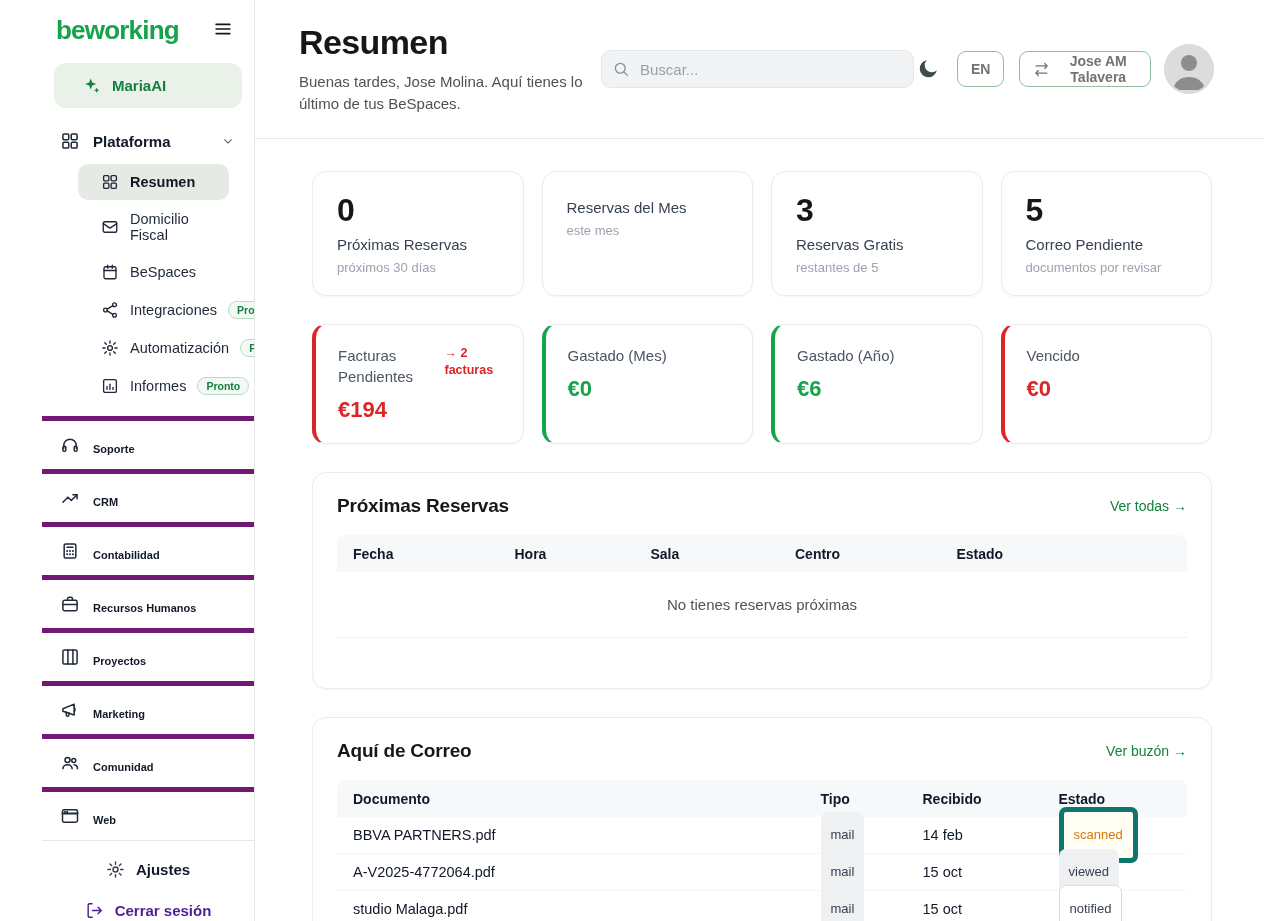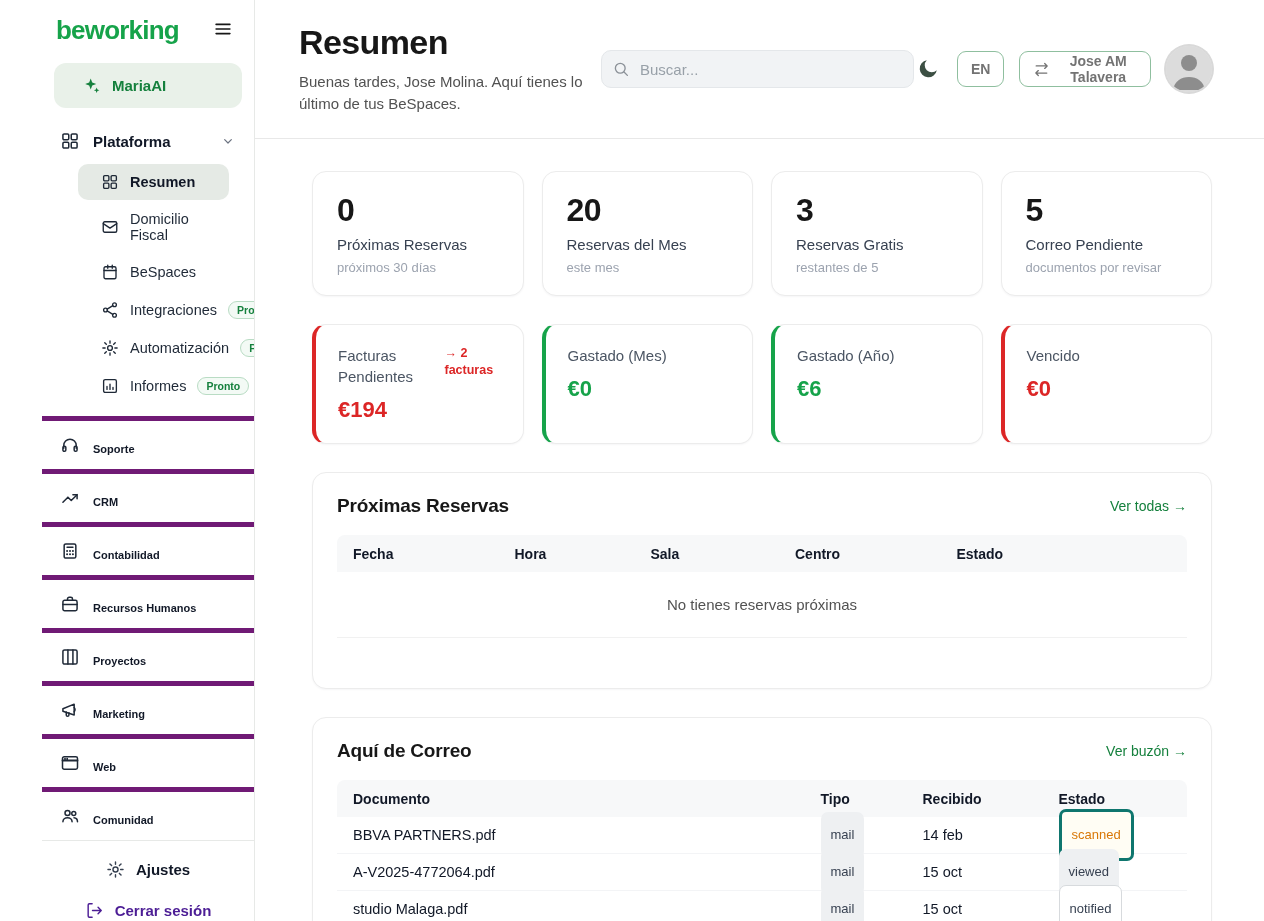--- a/index.html
+++ b/index.html
@@ -127,21 +127,21 @@
   }
   .tbl-head > div, .tbl-row > div { padding:0 16px; overflow:hidden; white-space:nowrap; }
   .res-grid { grid-template-columns:19% 16% 17% 19% 29%; }
   .mail-grid { grid-template-columns:55% 12% 16% 17%; }
 
   .empty-row { text-align:center; color:#525252; font-size:15px; padding:24px 0; border-bottom:1px solid #f1f1f1; margin-bottom:24px; }
 
   .tbl-row { display:grid; align-items:center; height:37px; border-bottom:1px solid #f3f4f6; font-size:14.5px; color:#111827; cursor:pointer; }
   .chip { display:inline-block; font-size:13px; padding:14px 10px; border-radius:7px; line-height:1.45; }
   .chip-gray { background:#eef0f2; color:#374151; }
-  .chip-amber { color:#d97706; background:#fffdf4; border:3px solid #0f766e; }
+  .chip-amber { color:#d97706; background:#fffdf4; border:5px solid #0f766e; }
   .chip-outline { background:#fff; border:1px solid #d7dadd; color:#374151; }
 </style>
 </head>
 <body>
 
 <div class="app">
 
   <aside class="sidebar">
     <div class="side-head">
       <div class="logo">beworking</div>
@@ -296,36 +296,36 @@
             <svg class="ic" width="20" height="20" viewBox="0 0 24 24">
               <path d="M3.5 10.5L17 5v13L3.5 13.5z"></path>
               <path d="M7.5 14.5V18a1.6 1.6 0 0 0 3.2 0v-2.6M17 9a3.5 3.5 0 0 1 0 5"></path>
             </svg>
           </span>
         <span>Marketing</span>
       </div>
       <div class="module">
         <span class="mic">
             <svg class="ic" width="20" height="20" viewBox="0 0 24 24">
-              <rect x="3" y="4.5" width="18" height="15" rx="2"></rect>
-              <path d="M3 9h18M6 6.8h.01M8.6 6.8h.01" stroke-width="2.2"></path>
-            </svg>
-          </span>
-        <span>Web</span>
-      </div>
-      <div class="module">
-        <span class="mic">
-            <svg class="ic" width="20" height="20" viewBox="0 0 24 24">
               <circle cx="9" cy="8.5" r="3"></circle>
               <path d="M3.5 19c0-3 2.5-5 5.5-5s5.5 2 5.5 5"></path>
               <circle cx="16.5" cy="9" r="2.4"></circle>
               <path d="M16.8 14.2c2.6.2 4.2 2 4.2 4.8"></path>
             </svg>
           </span>
         <span>Comunidad</span>
+      </div>
+      <div class="module">
+        <span class="mic">
+            <svg class="ic" width="20" height="20" viewBox="0 0 24 24">
+              <rect x="3" y="4.5" width="18" height="15" rx="2"></rect>
+              <path d="M3 9h18M6 6.8h.01M8.6 6.8h.01" stroke-width="2.2"></path>
+            </svg>
+          </span>
+        <span>Web</span>
       </div>
     </nav>
 
     <div class="side-foot">
       <div class="foot-item">
         <span style="display:flex;color:#374151;">
             <svg class="ic" width="19" height="19" viewBox="0 0 24 24">
               <circle cx="12" cy="12" r="3.2"></circle>
               <path d="M12 2.5v3M12 18.5v3M2.5 12h3M18.5 12h3M5 5l2.1 2.1M16.9 16.9L19 19M19 5l-2.1 2.1M7.1 16.9L5 19"></path>
             </svg>
@@ -393,21 +393,20 @@
 
     <div class="content">
 
       <div class="cards-row">
         <div class="stat-card">
           <div class="stat-value">0</div>
           <div class="stat-label">Próximas Reservas</div>
           <div class="stat-sub">próximos 30 días</div>
         </div>
         <div class="stat-card">
-          <div class="stat-value">20</div>
           <div class="stat-label">Reservas del Mes</div>
           <div class="stat-sub">este mes</div>
         </div>
         <div class="stat-card">
           <div class="stat-value">3</div>
           <div class="stat-label">Reservas Gratis</div>
           <div class="stat-sub">restantes de 5</div>
         </div>
         <div class="stat-card">
           <div class="stat-value">5</div>

